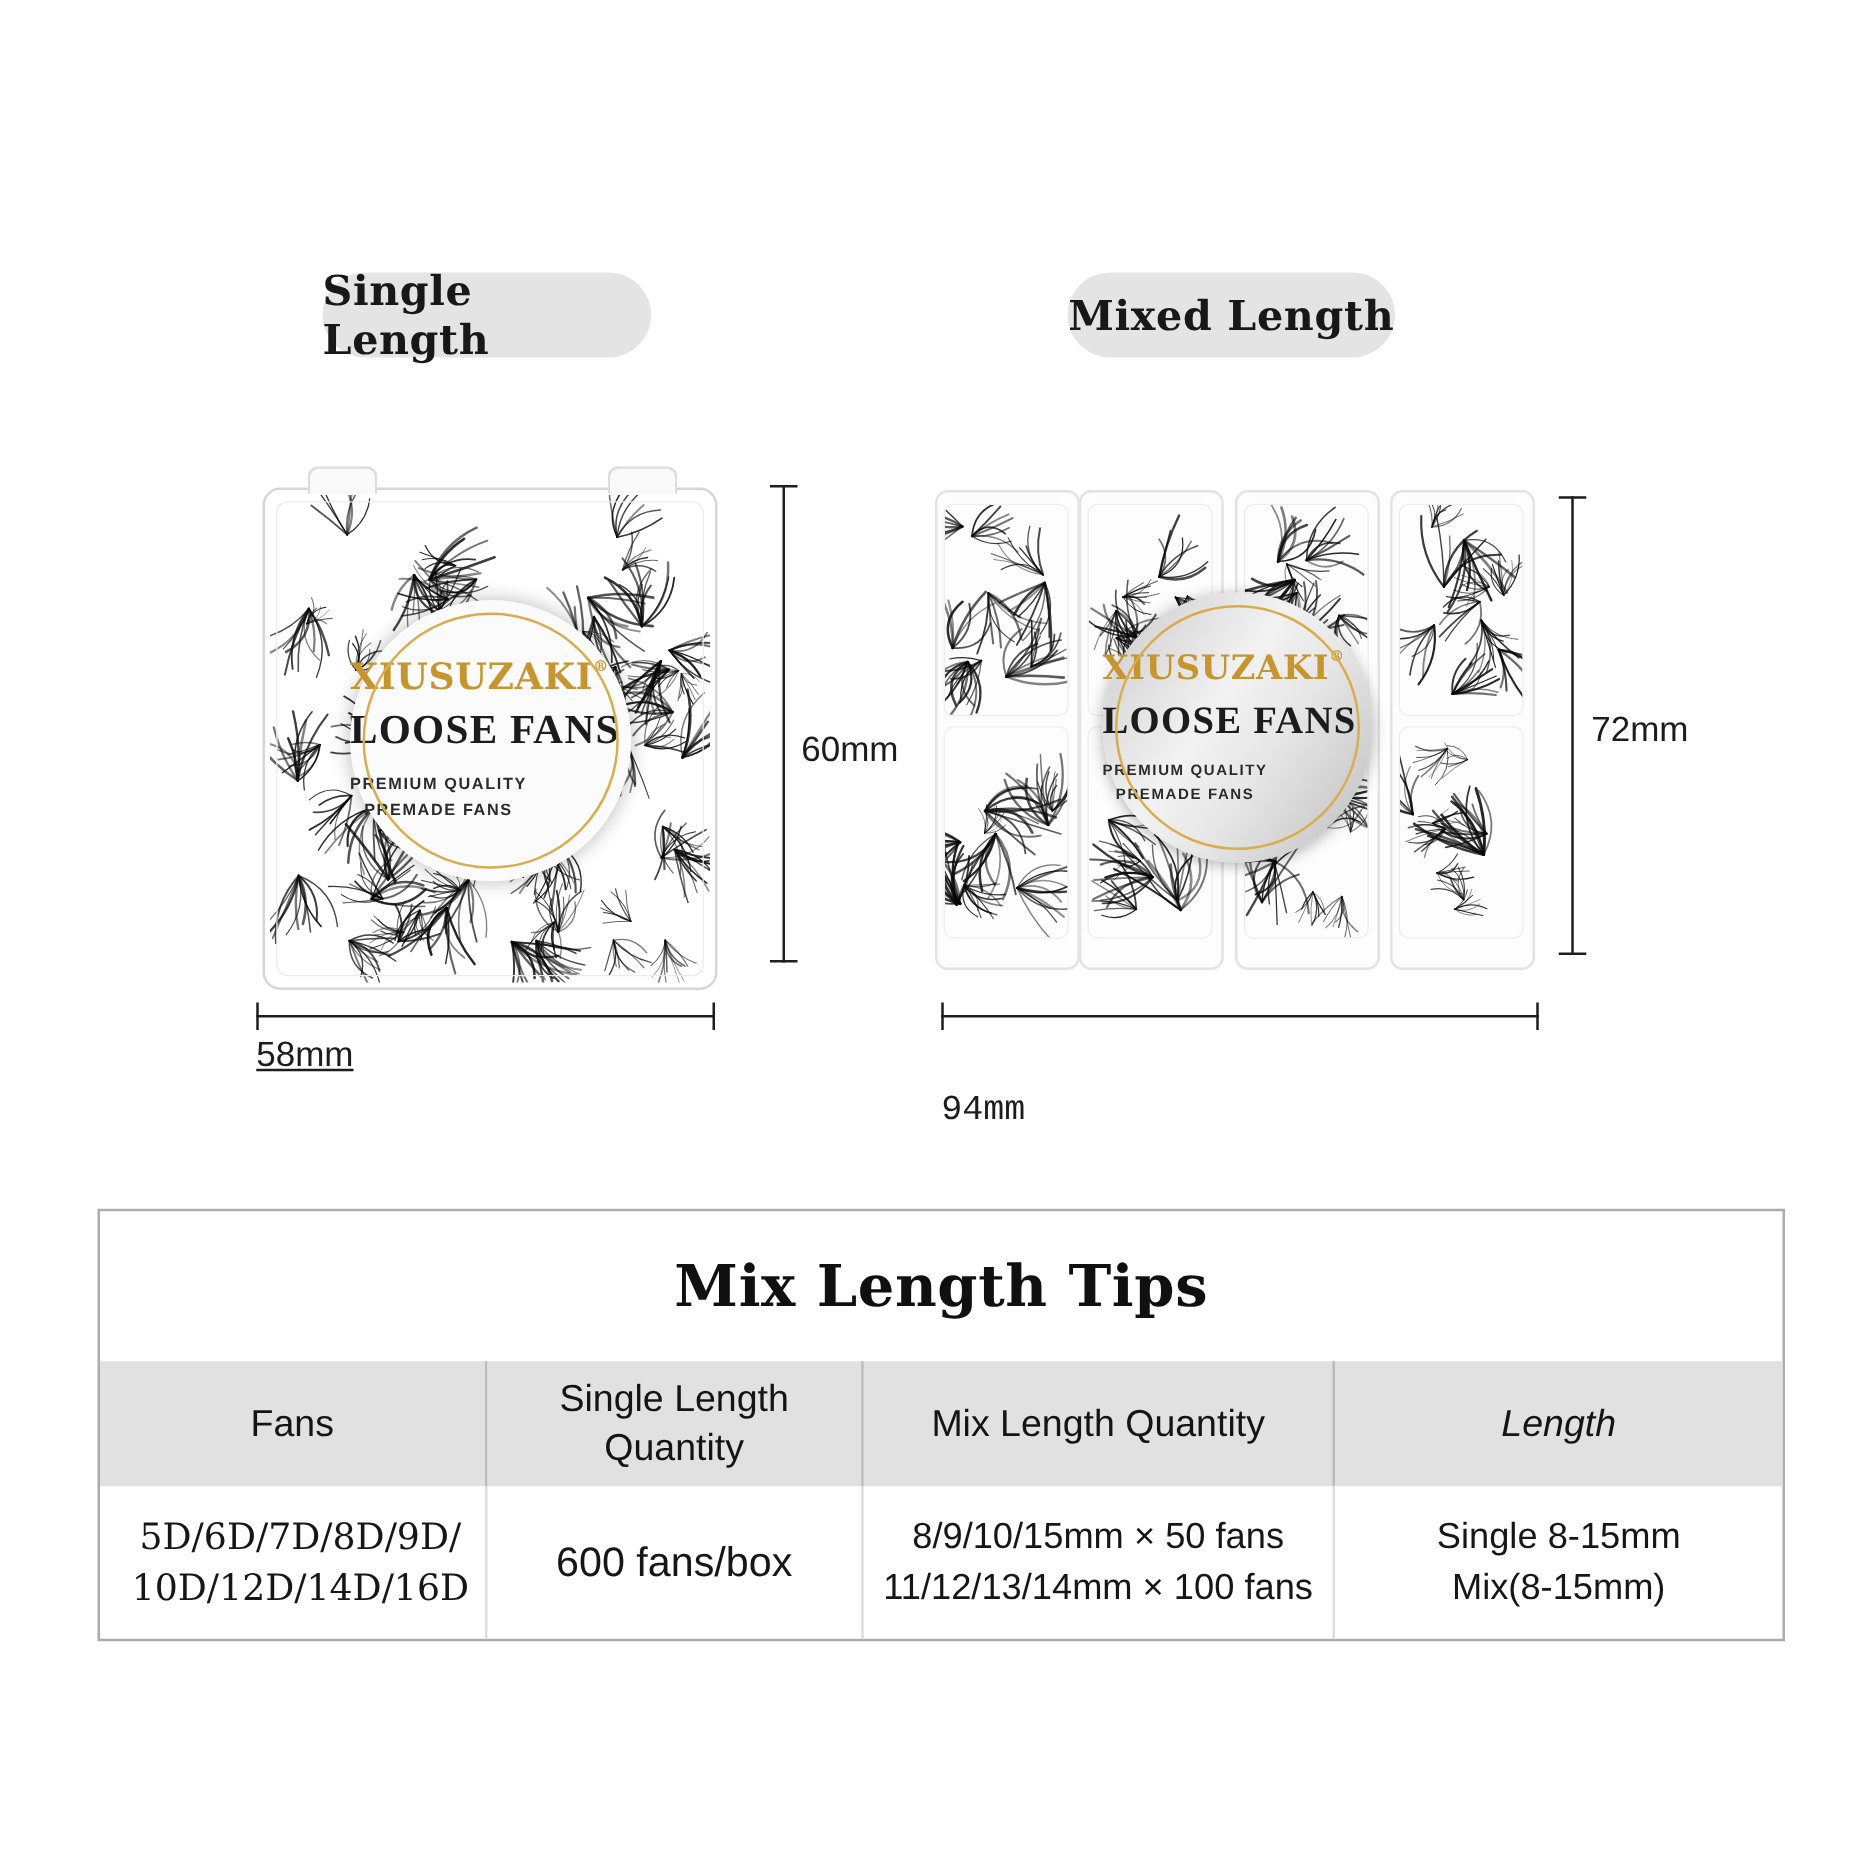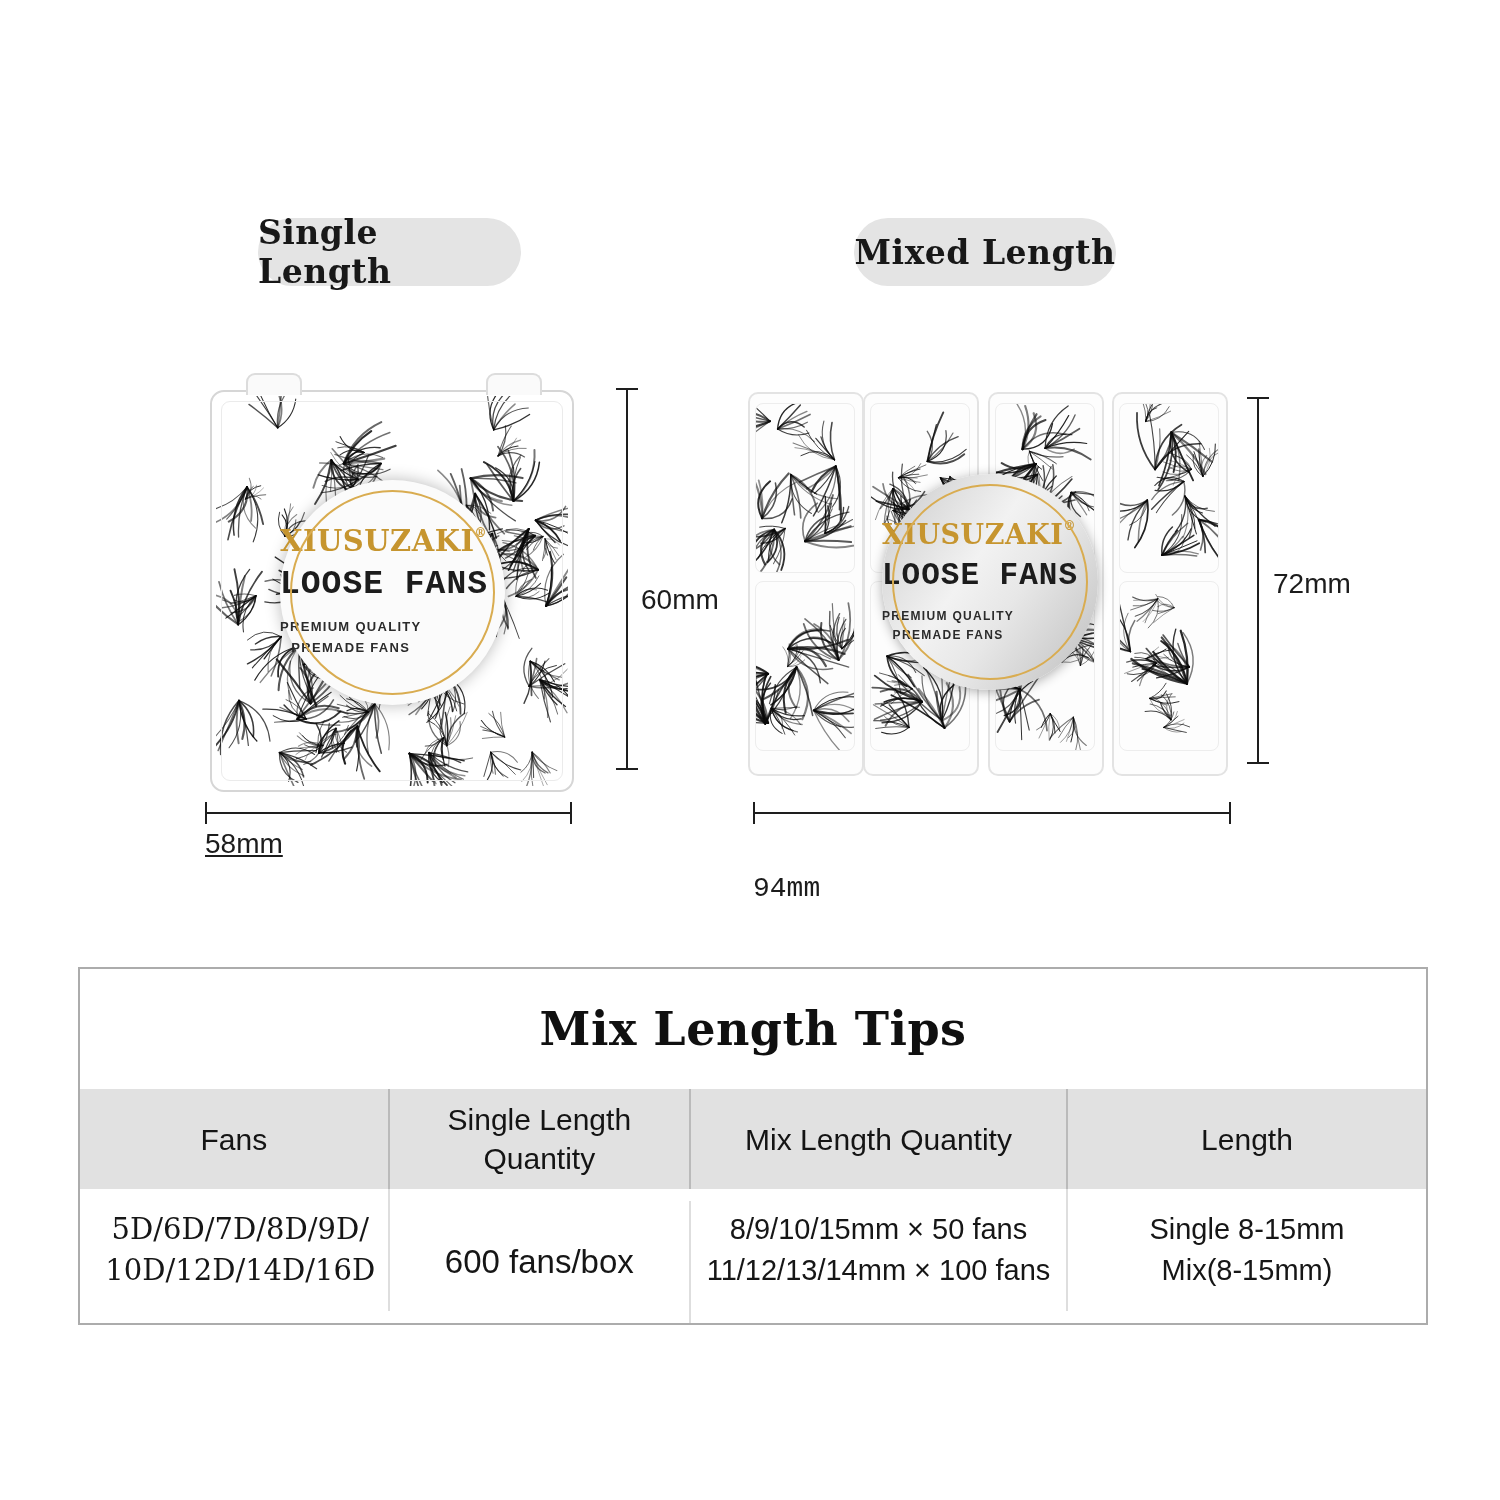--- a/index.html
+++ b/index.html
@@ -29,21 +29,21 @@
   .label-circle .ring{position:absolute;inset:10px;border:2px solid #d9ac50;border-radius:50%;}
   .label-single{left:68px;top:88px;width:225px;height:225px;background:#fbfbfb;
                 box-shadow:0 0 16px rgba(0,0,0,.28);}
   .label-mixed{left:134px;top:82px;width:216px;height:216px;
                background:linear-gradient(125deg,#c9c9c9 0%,#f2f2f2 42%,#e7e7e7 60%,#bdbdbd 100%);
                box-shadow:0 2px 12px rgba(0,0,0,.32);}
   .brand{font-family:"DejaVu Serif","Liberation Serif",serif;font-weight:bold;color:#c6952f;
          font-size:29px;letter-spacing:.5px;line-height:1;}
   .brand sup{font-size:12px;vertical-align:14px;}
   .label-mixed .brand{font-size:27px;}
-  .product{font-family:Liberation Mono, monospace;font-weight:bold;color:#1c1c1c;
+  .product{font-family:Liberation Serif, serif;font-weight:bold;color:#1c1c1c;
            font-size:33px;letter-spacing:1px;margin-top:12px;line-height:1;}
   .label-mixed .product{font-size:31px;}
   .tagline{font-family:"Liberation Sans",sans-serif;font-weight:bold;color:#2b2b2b;
            font-size:13px;letter-spacing:1.3px;margin-top:16px;line-height:1.55;}
   .label-mixed .tagline{font-size:12px;}
 
   
   .box-mixed{position:absolute;left:748px;top:392px;width:484px;height:380px;}
   .strip{position:absolute;top:0;width:112px;height:380px;border:2px solid #e3e3e3;
          border-radius:10px;background:#fdfdfd;}
@@ -71,27 +71,27 @@
 
   
   .spec-table{position:absolute;left:78px;top:967px;width:1346px;border:2px solid #acacac;background:#ffffff;}
   .t-title{height:120px;display:flex;align-items:center;justify-content:center;
            font-family:"DejaVu Serif","Liberation Serif",serif;font-weight:bold;
            font-size:46px;color:#101010;letter-spacing:.5px;}
   .t-grid{display:grid;grid-template-columns:23% 22.4% 28% 26.6%;}
   .th{background:#e1e1e1;height:100px;display:flex;align-items:center;justify-content:center;
       text-align:center;font-size:30px;color:#141414;border-right:2px solid #bababa;
       padding:0 26px;line-height:1.3;box-sizing:border-box;}
-  .th.last{border-right:none;}
+  .th.last{border-right:none;font-style:italic;}
   .td{height:122px;display:flex;flex-direction:column;align-items:center;justify-content:center;
       text-align:center;font-size:29px;color:#161616;border-right:2px solid #dedede;
       line-height:1.42;box-sizing:border-box;}
   .td.last{border-right:none;}
   .td.fans{font-family:"DejaVu Serif","Liberation Serif",serif;padding-left:13px;}
-  .td.qty{font-size:33px;margin-top:12px;}
+  .td.qty{font-size:33px;}
 </style>
 </head>
 <body>
 
 <div class="canvas">
 
   <div class="badge single">
     <span>Single Length</span>
   </div>
   <div class="badge mixed">

